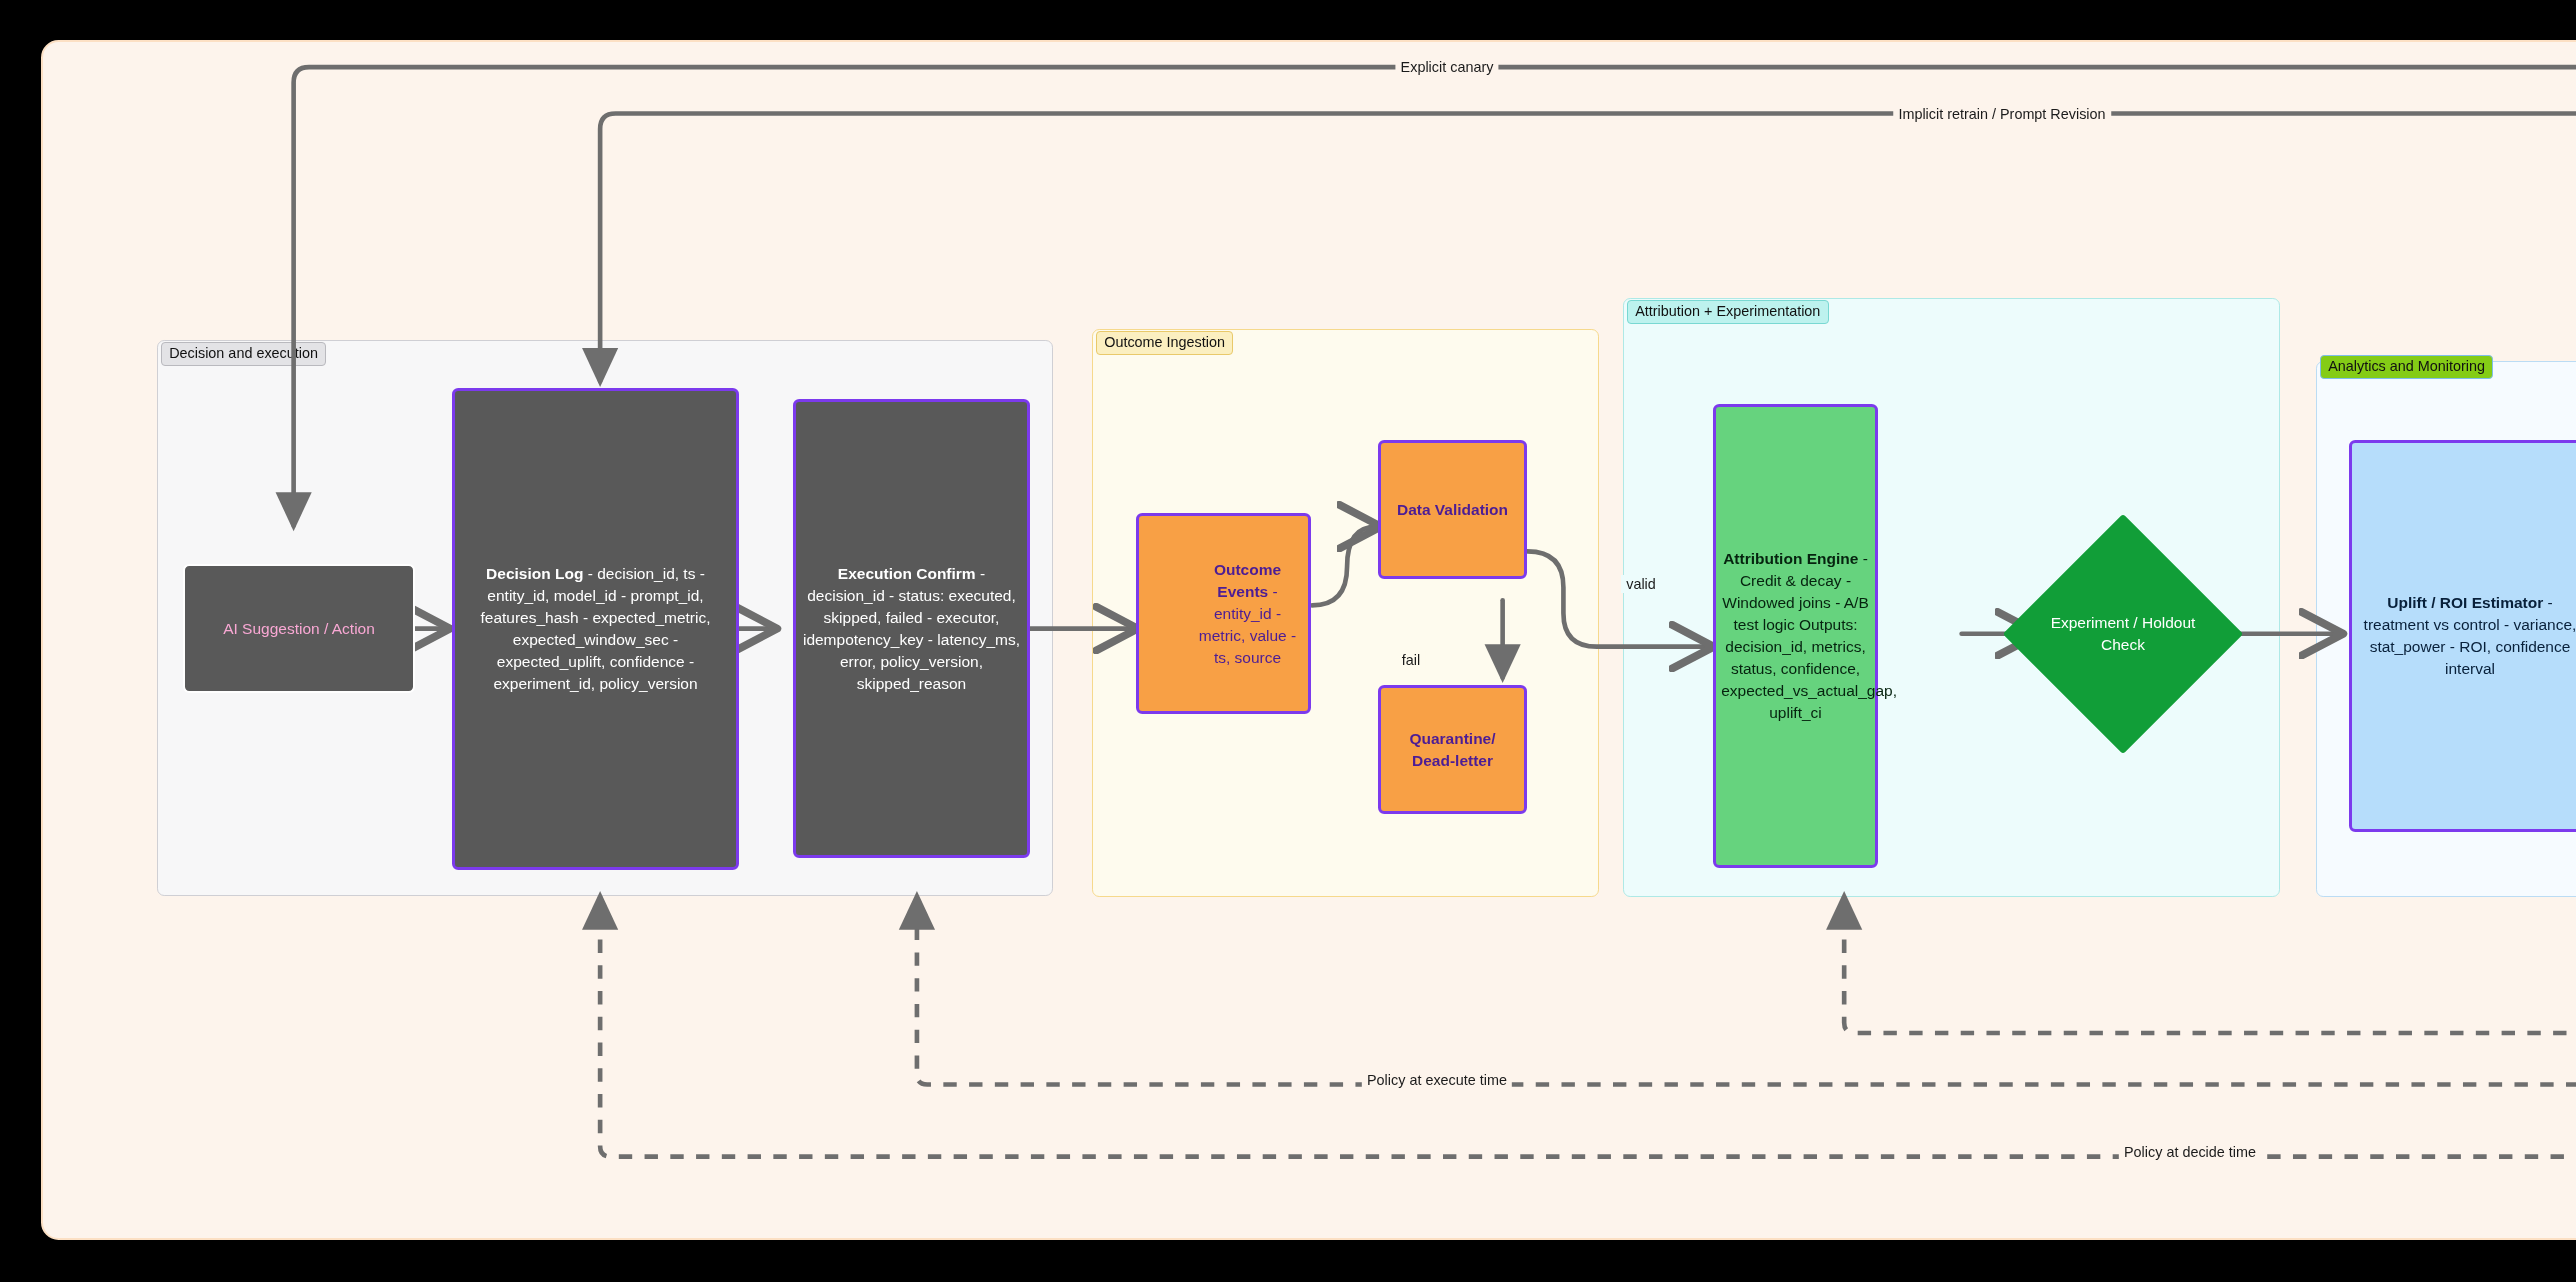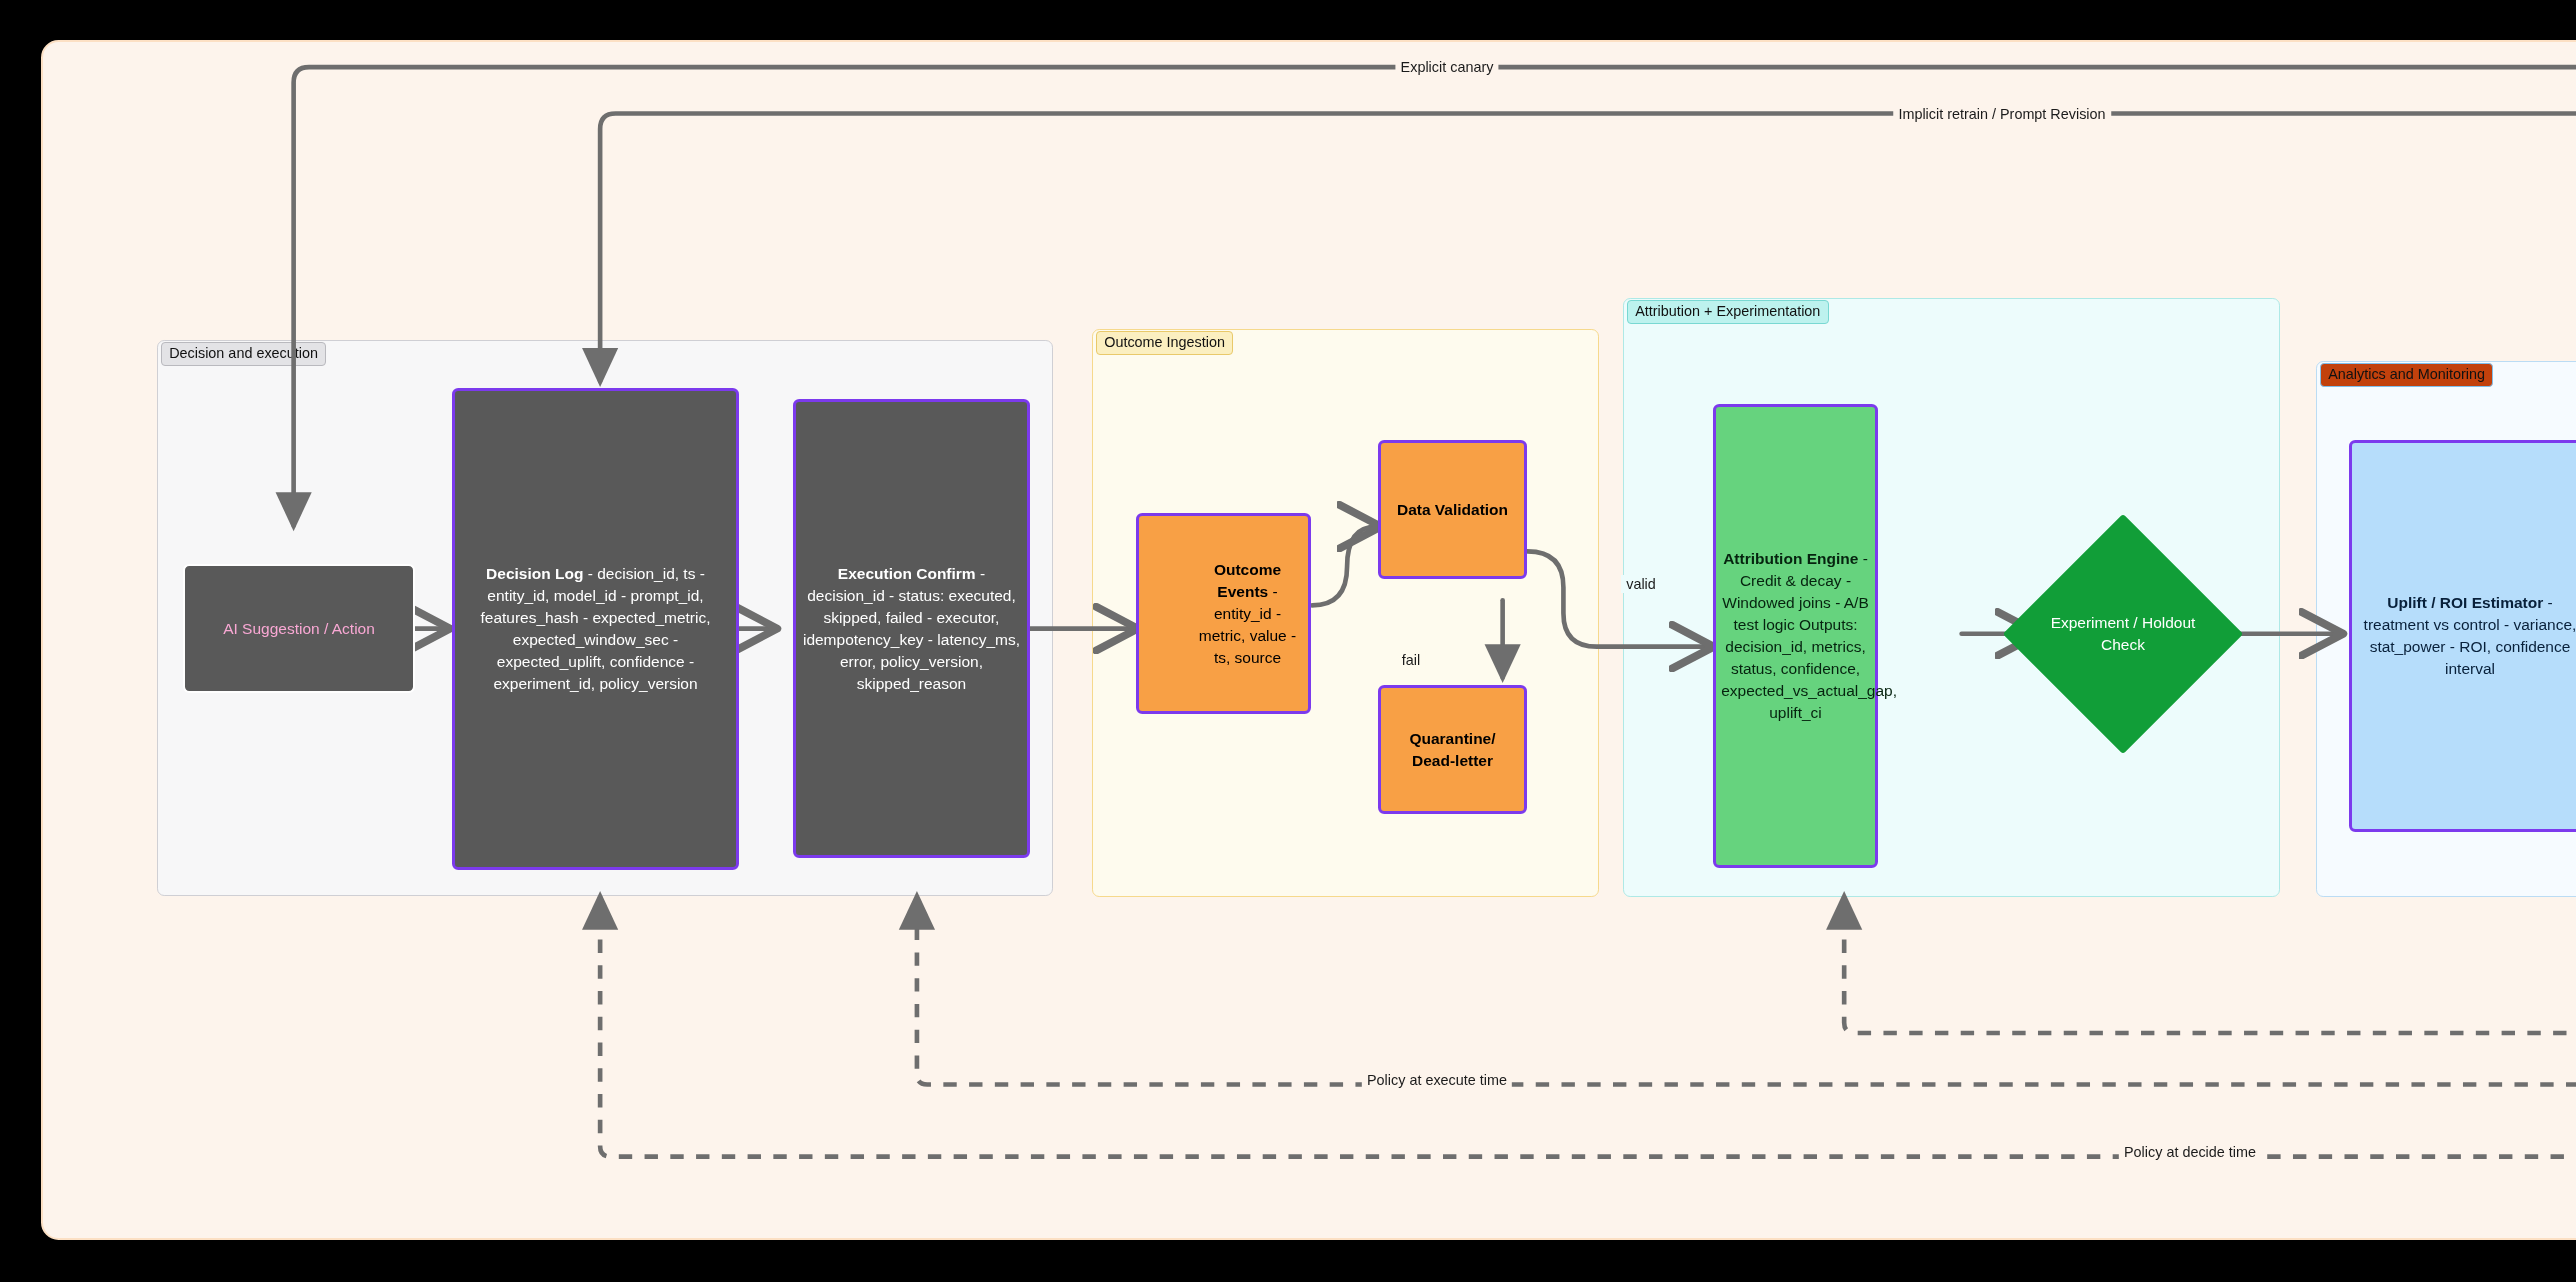--- a/index.html
+++ b/index.html
@@ -14,21 +14,21 @@
   .node b{font-weight:bold;}
   .sg{position:absolute;box-sizing:border-box;border-radius:7.2px;}
   .sglabel{position:absolute;box-sizing:border-box;border-radius:4px;border:1px solid;
            padding:2.6px 7.2px 3.6px;font-size:14.4px;color:#111;white-space:nowrap;line-height:1.1;}
   .edgelabel{position:absolute;transform:translate(-50%,-50%);background:#FDF4EC;
              padding:1px 5.2px;font-size:14.4px;color:#1b1b1b;white-space:nowrap;}
   .elabel-plain{background:transparent;}
   
   .n-dark{background:#595959;color:#f9a8d4;border:2.6px solid #fff;border-radius:6.2px;font-size:15.5px;}
   .n-dark-purple{background:#595959;color:#fff;border:3.6px solid #7C3AED;border-radius:6.2px;font-size:15.5px;}
-  .n-orange{background:#F8A045;color:#000000;border:3.6px solid #7C3AED;border-radius:6.2px;font-size:15.5px;}
+  .n-orange{background:#F8A045;color:#4c1d95;border:3.6px solid #7C3AED;border-radius:6.2px;font-size:15.5px;}
   .n-green{background:#66D37E;color:#06230f;border:3.6px solid #7C3AED;border-radius:6.2px;font-size:15.5px;}
   .n-blue{background:#B6DDFB;color:#08203a;border:3.6px solid #7C3AED;border-radius:6.2px;font-size:15.5px;}
   .diamond{position:absolute;display:flex;align-items:center;justify-content:center;text-align:center;}
   .diamond .dshape{position:absolute;left:0;top:0;width:100%;height:100%;
       background:#119E38;transform:rotate(45deg);border-radius:3.1px;}
   .diamond .dtext{position:relative;color:#fff;font-size:15.5px;line-height:1.45;width:150%;}
 </style>
 </head>
 <body>
 
@@ -38,21 +38,21 @@
   <div class="sg" style="left:157px;top:340px;width:896px;height:556px;background:#F7F7F8;border:1px solid #CFCFD4;"></div>
   <div class="sglabel" style="left:161px;top:342px;background:#E3E3E6;border-color:#B9B9BE;">Decision and execution</div>
 
   <div class="sg" style="left:1092px;top:329px;width:507px;height:568px;background:#FEFBEE;border:1px solid #F6D98C;"></div>
   <div class="sglabel" style="left:1096px;top:331px;background:#FBEFC0;border-color:#E9C96A;">Outcome Ingestion</div>
 
   <div class="sg" style="left:1623px;top:298px;width:657px;height:599px;background:#EDFCFC;border:1px solid #AEE9E6;"></div>
   <div class="sglabel" style="left:1627px;top:300px;background:#BDF2EE;border-color:#79D8D2;">Attribution + Experimentation</div>
 
   <div class="sg" style="left:2316px;top:361px;width:626px;height:536px;background:#F6FBFF;border:1px solid #BBDCF4;"></div>
-  <div class="sglabel" style="left:2320px;top:363px;background:#c2410c;border-color:#7FBEEA;">Analytics and Monitoring</div>
+  <div class="sglabel" style="left:2320px;top:355px;background:#84cc16;border-color:#7FBEEA;">Analytics and Monitoring</div>
 
   <svg class="layer" viewBox="0 0 7072 2490" width="3643" height="1283">
     <defs>
       <marker id="ah" markerWidth="9" markerHeight="9" refX="7.2" refY="4.5" orient="auto" markerUnits="strokeWidth">
         <path d="M0,0.6 L8.4,4.5 L0,8.4 z" fill="#6E6E6E"></path>
       </marker>
       <marker id="ahO" markerWidth="11" markerHeight="11" refX="8.6" refY="5.5" orient="auto" markerUnits="strokeWidth">
         <path d="M0.6,0.8 L9.6,5.5 L0.6,10.2" fill="none" stroke="#6E6E6E" stroke-width="1.7" stroke-linecap="round" stroke-linejoin="round"></path>
       </marker>
     </defs>

